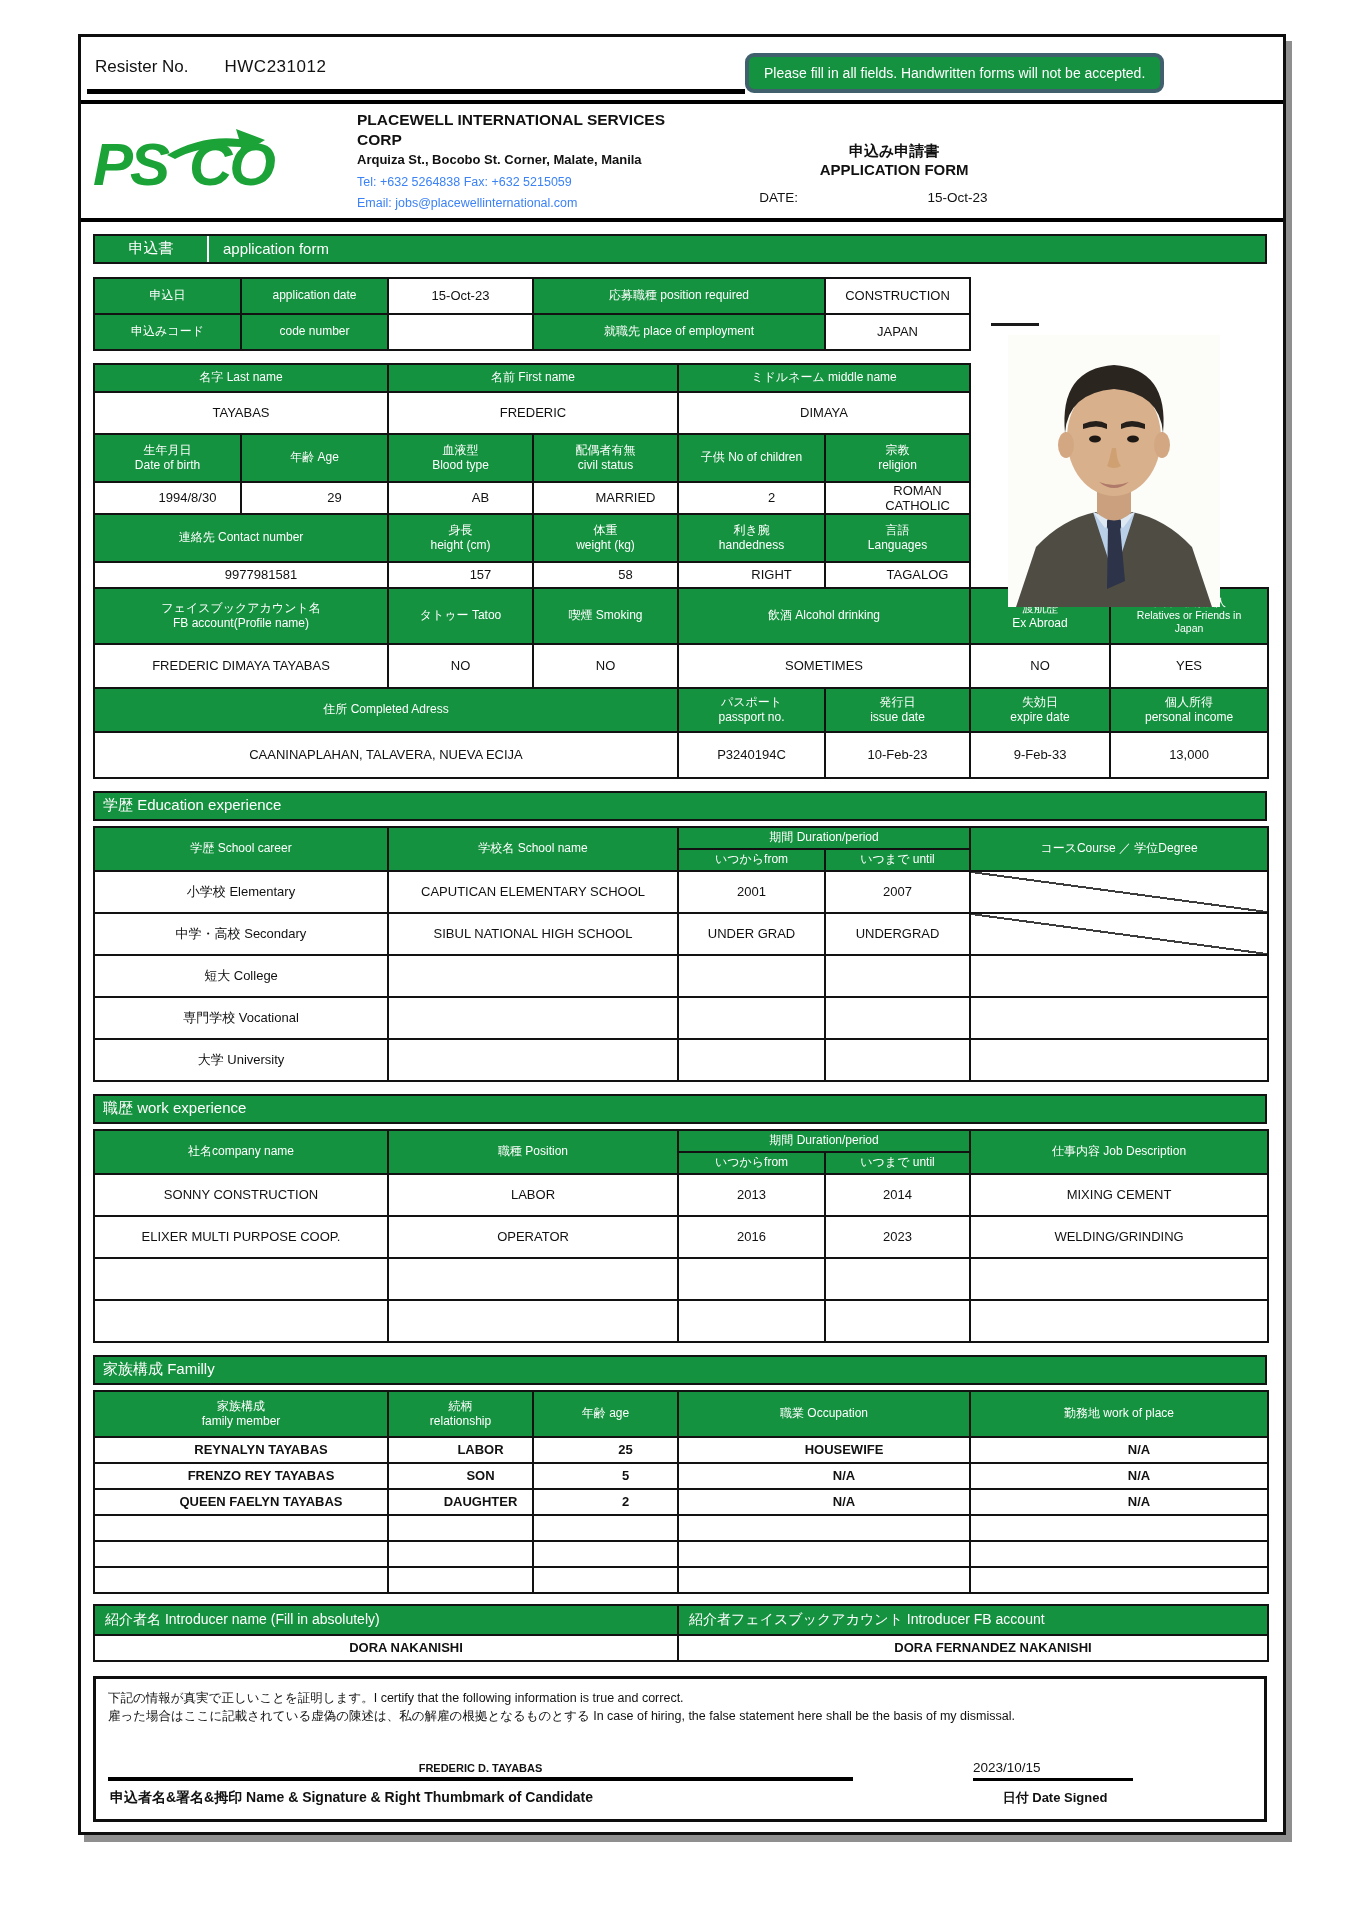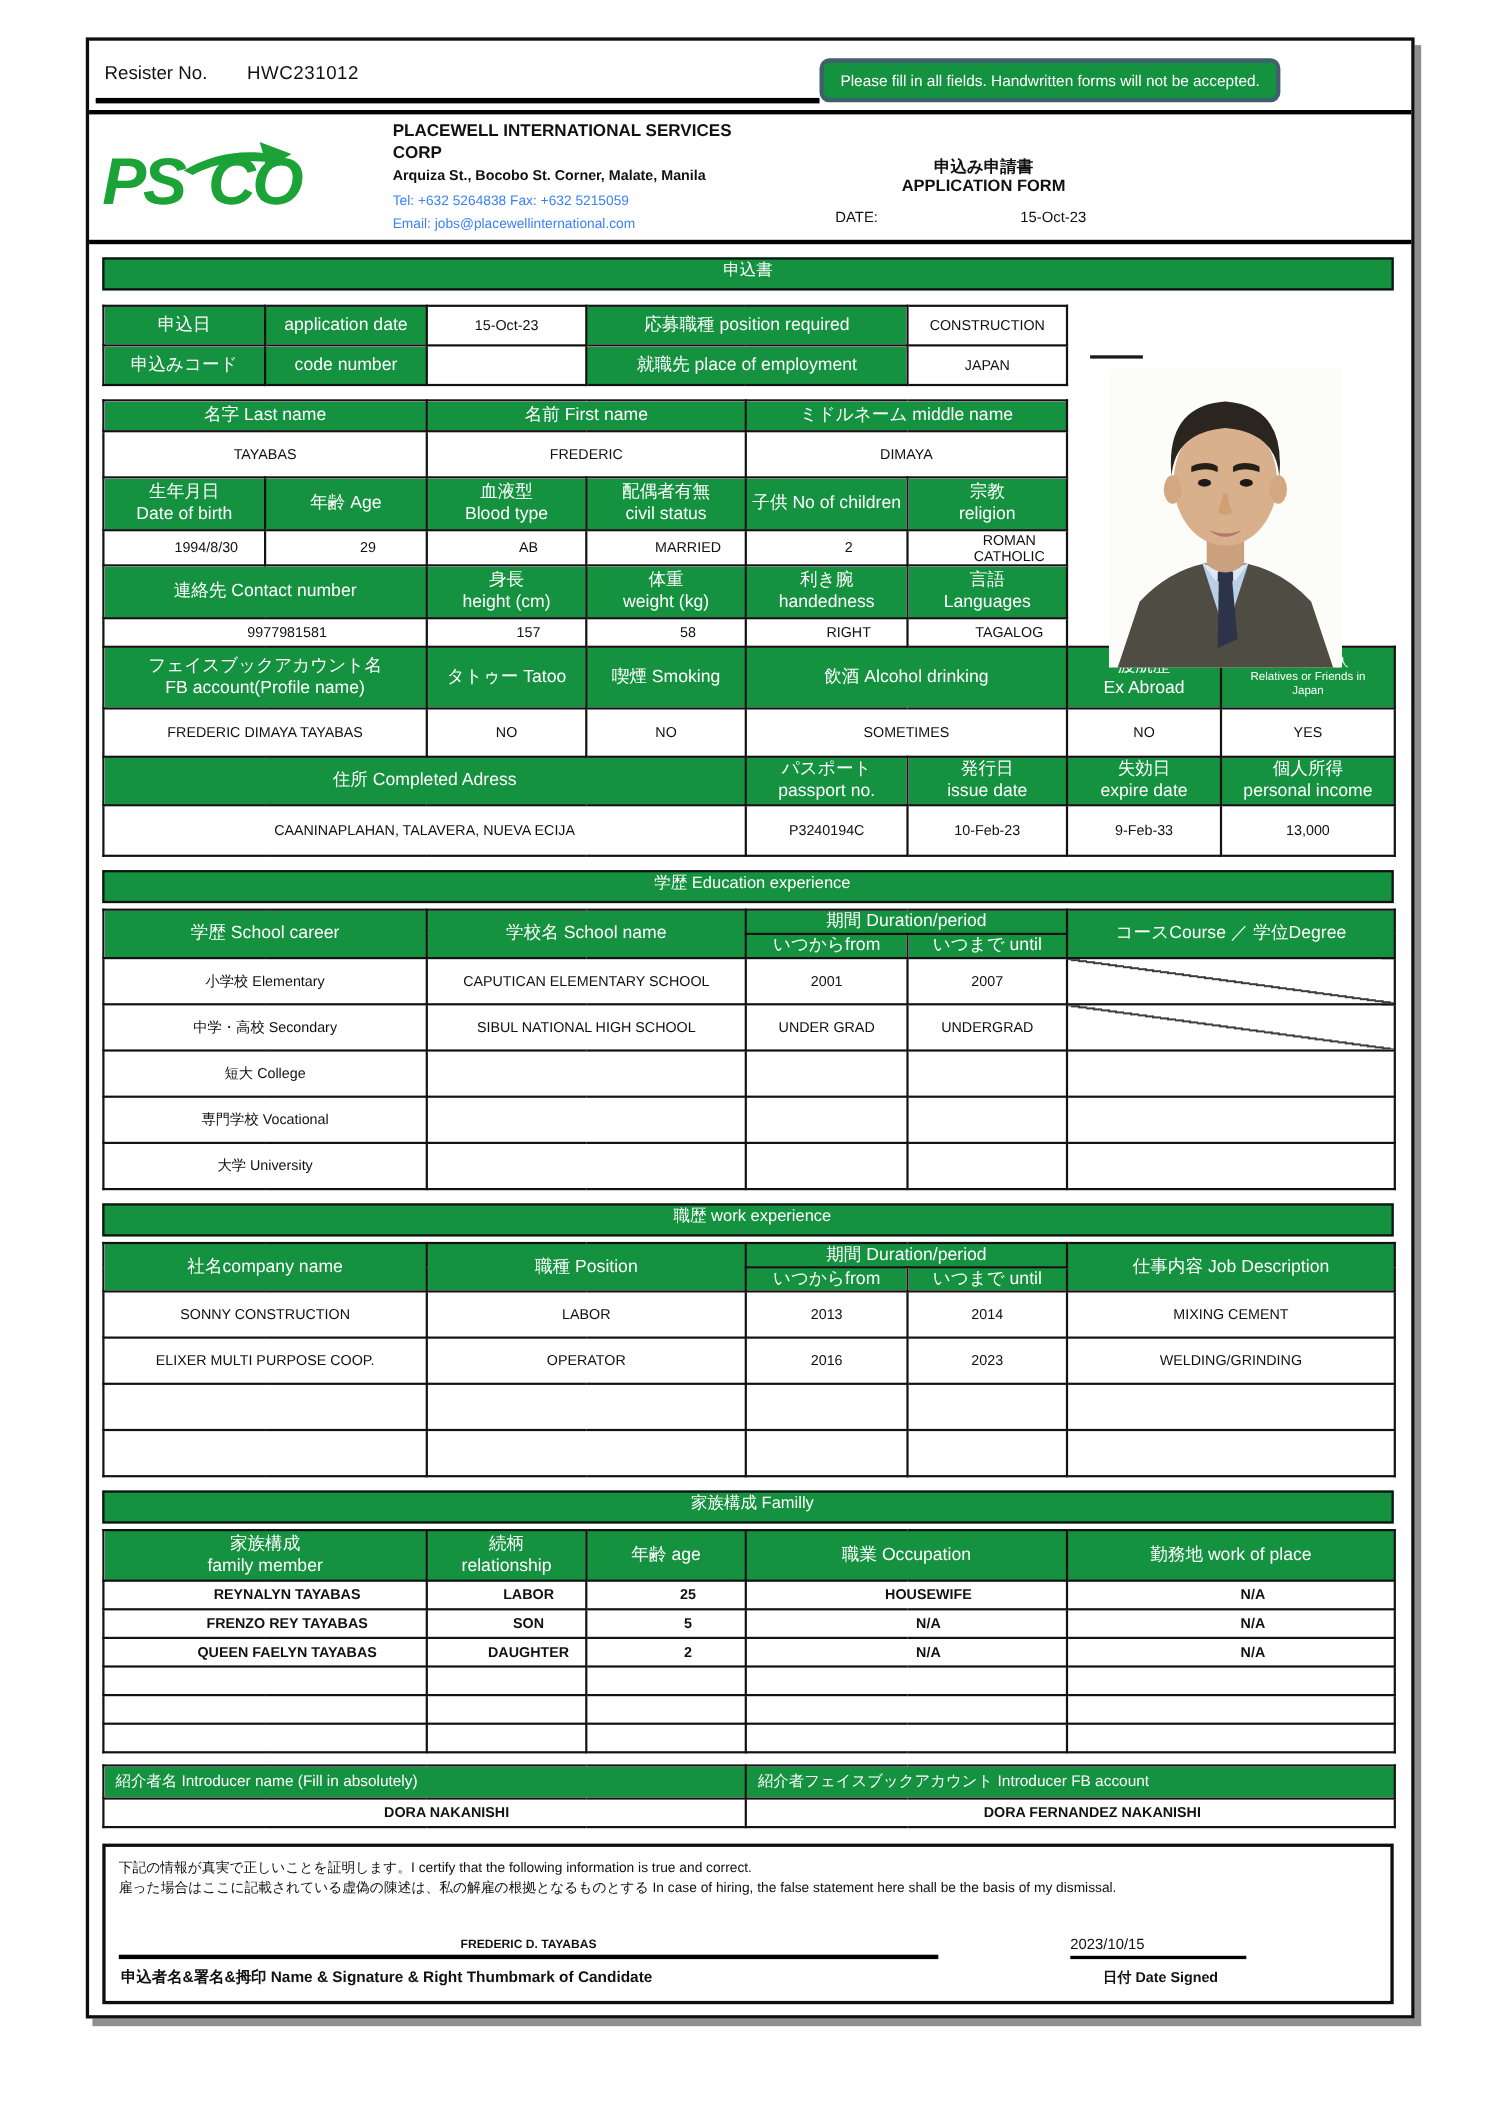--- a/index.html
+++ b/index.html
@@ -39,34 +39,34 @@
   .cotel,.coemail{font-size:12.5px;color:#3b82f6;margin-top:5px;}
   .cotitle{margin-left:auto;width:560px;box-sizing:border-box;margin-top:26px;}
   .cot-jp,.cot-en{text-align:center;font-weight:bold;font-size:15px;padding-right:190px;}
   .daterow{display:flex;margin-top:12px;font-size:13.5px;align-items:center;}
   .dl{margin-left:48px;}
   .dv{margin:0 auto;padding-right:150px;font-weight:400;}
   
   .bar{
     margin:12px 12px 5px 12px;width:1174px;box-sizing:border-box;
     background:var(--green);border:2px solid var(--line);color:#fff;
-    height:30px;display:flex;align-items:center;font-size:15px;flex-direction:column;
+    height:30px;display:flex;align-items:center;font-size:15px;
   }
   .bar .jpcell{flex:0 0 112px;text-align:center;}
   .bar .divline{width:2px;align-self:stretch;background:#fff;}
   .bar .encell{padding-left:14px;}
   .bar.plain{padding-left:8px;}
   
   .twrap{position:relative;margin:0 12px;}
   table{border-collapse:collapse;table-layout:fixed;width:1174px;}
   td{
     border:2px solid var(--line);overflow:hidden;padding:0 4px;
     text-align:center;vertical-align:middle;box-sizing:border-box;
   }
-  td.g{background:var(--green);color:#fff;font-size:16px;line-height:1.22;font-weight:400;}
+  td.g{background:var(--green);color:#fff;font-size:12px;line-height:1.22;font-weight:400;}
   td.g .l2{display:block;}
   td.g.sm{font-size:10.5px;}
   td.v{font-size:13px;background:#fff;}
   td.v.b{font-weight:bold;}
   td.ph{border:none;background:transparent;}
   tr.h36 td{height:36px;} tr.h28 td{height:28px;} tr.h42 td{height:42px;}
   tr.h48 td{height:48px;} tr.h40 td{height:26px;padding-left:44px;} tr.h56 td{height:56px;}
   tr.h44 td{height:44px;} tr.h46 td{height:46px;} tr.h22 td{height:22px;}
   tr.h30 td{height:30px;}
   .gap12{height:12px;} .gap10{height:10px;} .gap8{height:8px;}

